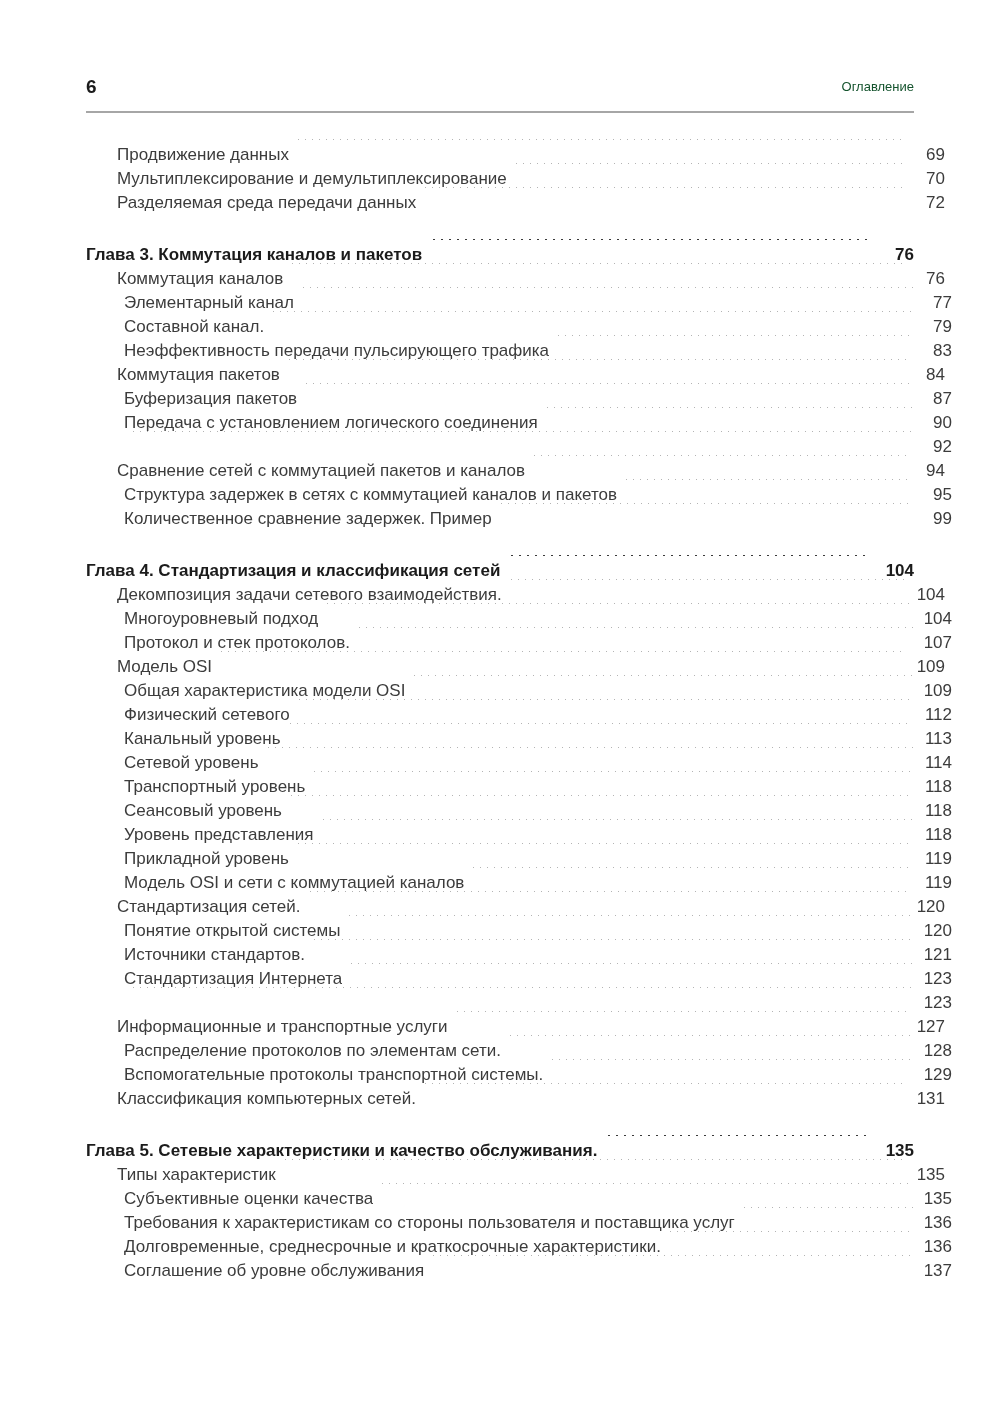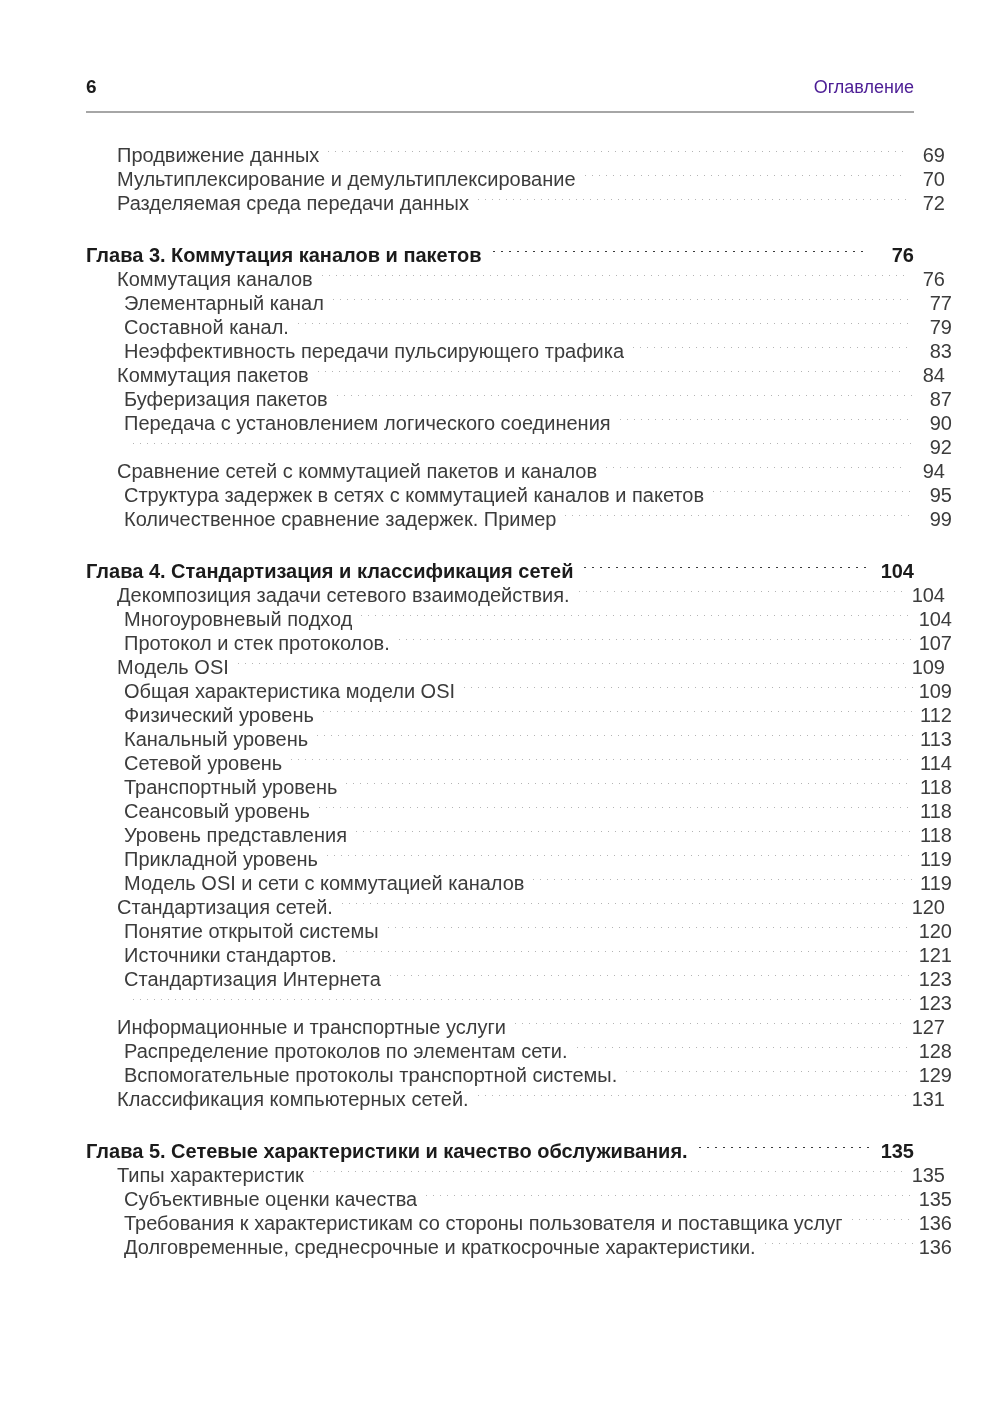--- a/index.html
+++ b/index.html
@@ -35,47 +35,47 @@
     justify-content: space-between;
   }
   .folio {
     font-size: 19px;
     font-weight: bold;
     color: #1b1b1b;
     line-height: 22px;
     letter-spacing: 0px;
   }
   .running-title {
-    font-size: 18px;
+    font-size: 13px;
     font-weight: normal;
-    color: #4c1d95;
+    color: #14532d;
     line-height: 22px;
   }
   .header-rule {
     position: absolute;
     left: 86px;
     top: 111px;
     width: 828px;
     height: 2px;
     background: #a6a6a6;
   }
 
   
   .toc {
     position: absolute;
     left: 86px;
     top: 143px;
     width: 828px;
   }
   .toc-entry {
     display: flex;
-    align-items: center;
+    align-items: flex-start;
     width: 100%;
     height: 24px;
-    font-size: 20px;
+    font-size: 17px;
     line-height: 24px;
     white-space: nowrap;
   }
   .toc-entry .title {
     flex: 0 1 auto;
     overflow: hidden;
   }
   .toc-entry .leader {
     flex: 1 1 auto;
     overflow: hidden;
@@ -228,21 +228,21 @@
         <span class="title">Модель OSI</span>
         <span class="leader"></span>
         <span class="page-no">109</span>
       </div>
       <div class="toc-entry lvl-2">
         <span class="title">Общая характеристика модели OSI</span>
         <span class="leader"></span>
         <span class="page-no">109</span>
       </div>
       <div class="toc-entry lvl-2">
-        <span class="title">Физический уровень</span>
+        <span class="title">Физический сетевого</span>
         <span class="leader"></span>
         <span class="page-no">112</span>
       </div>
       <div class="toc-entry lvl-2">
         <span class="title">Канальный уровень</span>
         <span class="leader"></span>
         <span class="page-no">113</span>
       </div>
       <div class="toc-entry lvl-2">
         <span class="title">Сетевой уровень</span>
@@ -337,15 +337,20 @@
       <div class="toc-entry lvl-2">
         <span class="title">Требования к характеристикам со стороны пользователя и поставщика услуг</span>
         <span class="leader"></span>
         <span class="page-no">136</span>
       </div>
       <div class="toc-entry lvl-2">
         <span class="title">Долговременные, среднесрочные и краткосрочные характеристики.</span>
         <span class="leader"></span>
         <span class="page-no">136</span>
       </div>
+      <div class="toc-entry lvl-2">
+        <span class="title">Соглашение об уровне обслуживания</span>
+        <span class="leader"></span>
+        <span class="page-no">137</span>
+      </div>
     </div>
 
 </div>
 
 </body></html>

